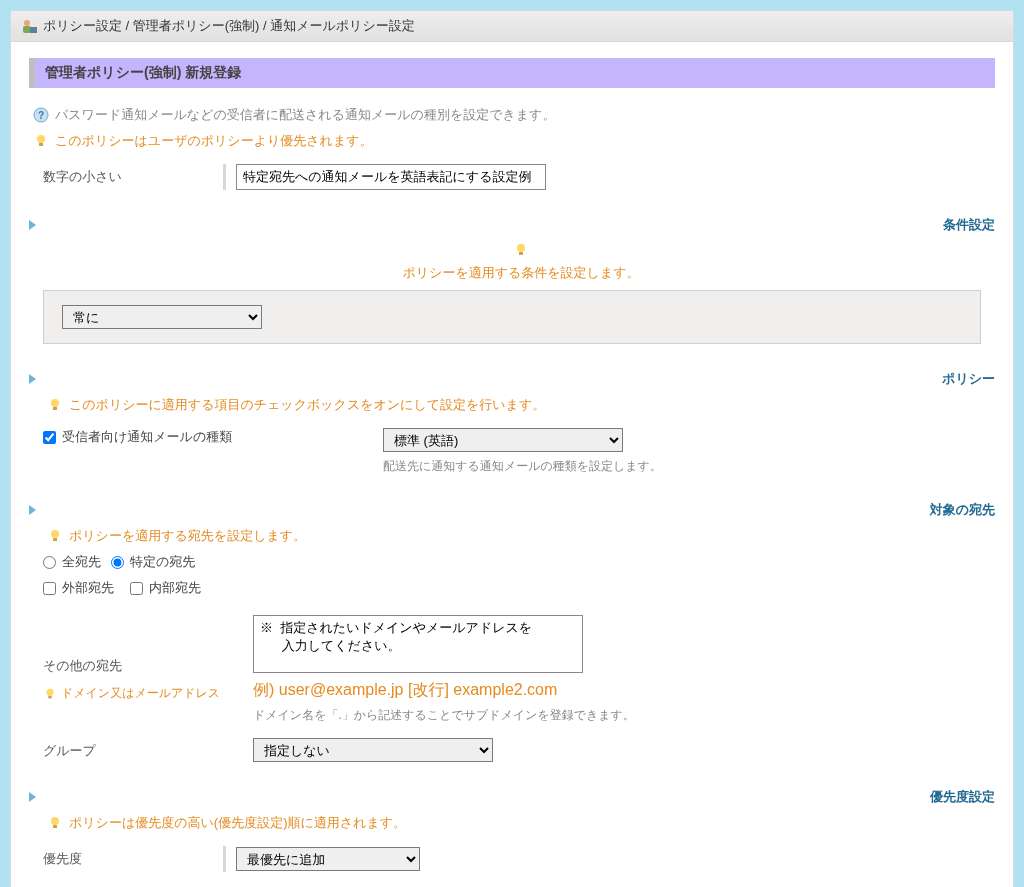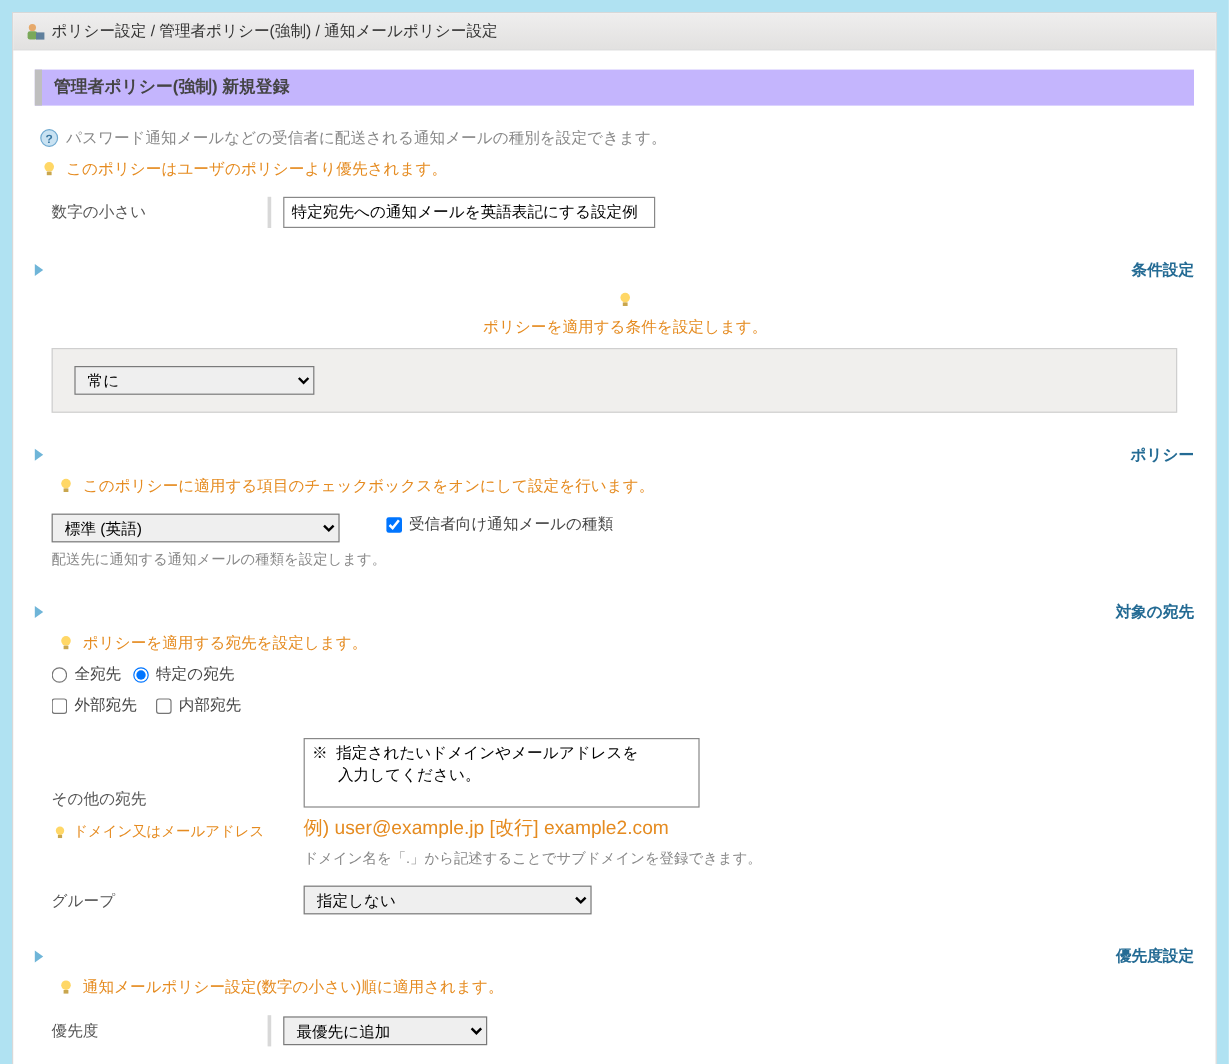--- a/index.html
+++ b/index.html
@@ -204,29 +204,29 @@
     <div class="tip-row" style="margin-left:14px;">
       <span class="ico">
         <svg viewBox="0 0 16 16">
             <circle cx="8" cy="6" r="4" fill="#ffd766"></circle>
             <rect x="6" y="10" width="4" height="3" fill="#c9a64e"></rect>
           </svg>
       </span>
       <span class="msg">このポリシーに適用する項目のチェックボックスをオンにして設定を行います。</span>
     </div>
     <div class="form-row">
+      <div style="width:340px; display:flex; align-items:center; gap:6px;">
+        <input type="checkbox" checked="" style="">
+        <span>受信者向け通知メールの種類</span>
+      </div>
       <div>
         <select style="width:240px;">
           <option>標準 (英語)</option>
         </select>
         <div class="desc-small">配送先に通知する通知メールの種類を設定します。</div>
-      </div>
-      <div style="width:340px; display:flex; align-items:center; gap:6px;">
-        <input type="checkbox" checked="" style="">
-        <span>受信者向け通知メールの種類</span>
       </div>
     </div>
 
     <div class="section-title">
       <span class="tri"></span>
       <span>対象の宛先</span>
     </div>
     <div class="tip-row" style="margin-left:14px;">
       <span class="ico">
         <svg viewBox="0 0 16 16">
@@ -283,27 +283,27 @@
       <span class="tri"></span>
       <span>優先度設定</span>
     </div>
     <div class="tip-row" style="margin-left:14px;">
       <span class="ico">
         <svg viewBox="0 0 16 16">
             <circle cx="8" cy="6" r="4" fill="#ffd766"></circle>
             <rect x="6" y="10" width="4" height="3" fill="#c9a64e"></rect>
           </svg>
       </span>
-      <span class="msg">通知メールポリシー設定(数字の小さい)順に適用されます。</span>
+      <span class="msg">ポリシーは優先度の高い(優先度設定)順に適用されます。</span>
     </div>
     <div class="form-row">
       <div class="form-label">優先度</div>
       <div style="display:flex;align-items:center;">
         <div class="vbar"></div>
-        <select style="width:170px;">
+        <select style="width:184px;">
           <option>最優先に追加</option>
         </select>
       </div>
     </div>
 
     <div class="btn-bar">
       <button class="btn primary">
         <span class="ico">
           <svg viewBox="0 0 16 16">
               <circle cx="8" cy="8" r="7" fill="#f2b33a"></circle>

